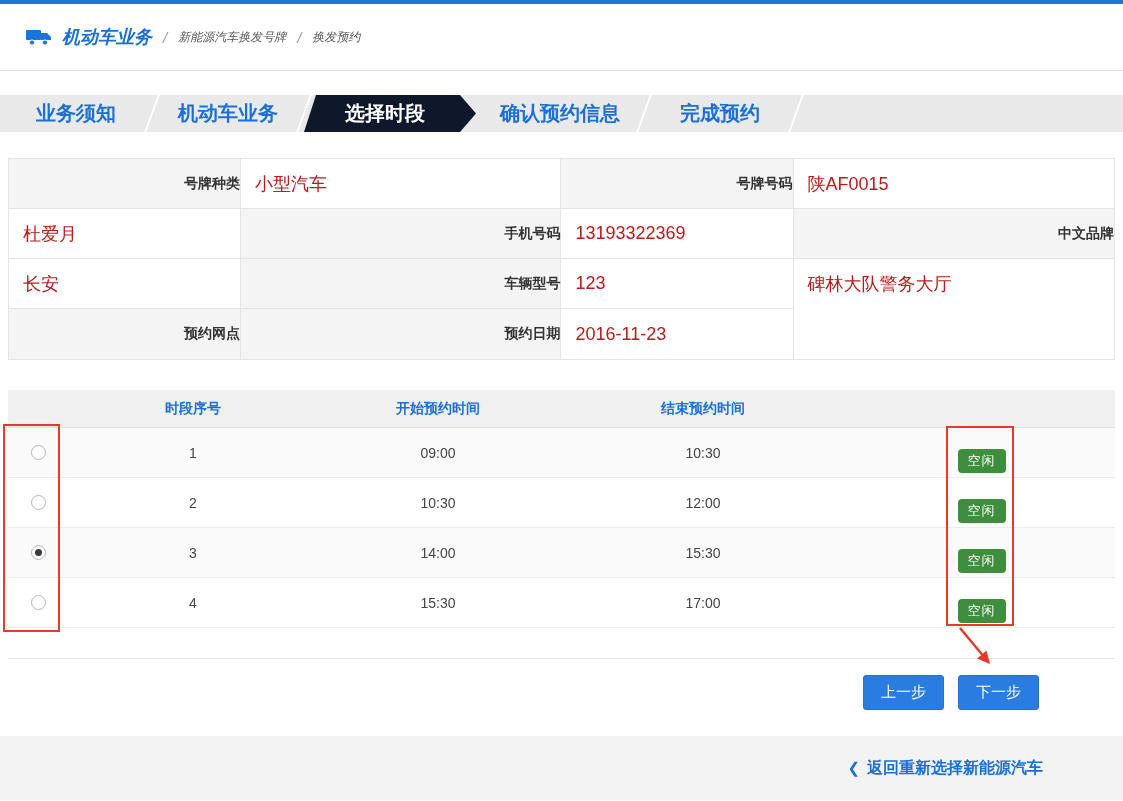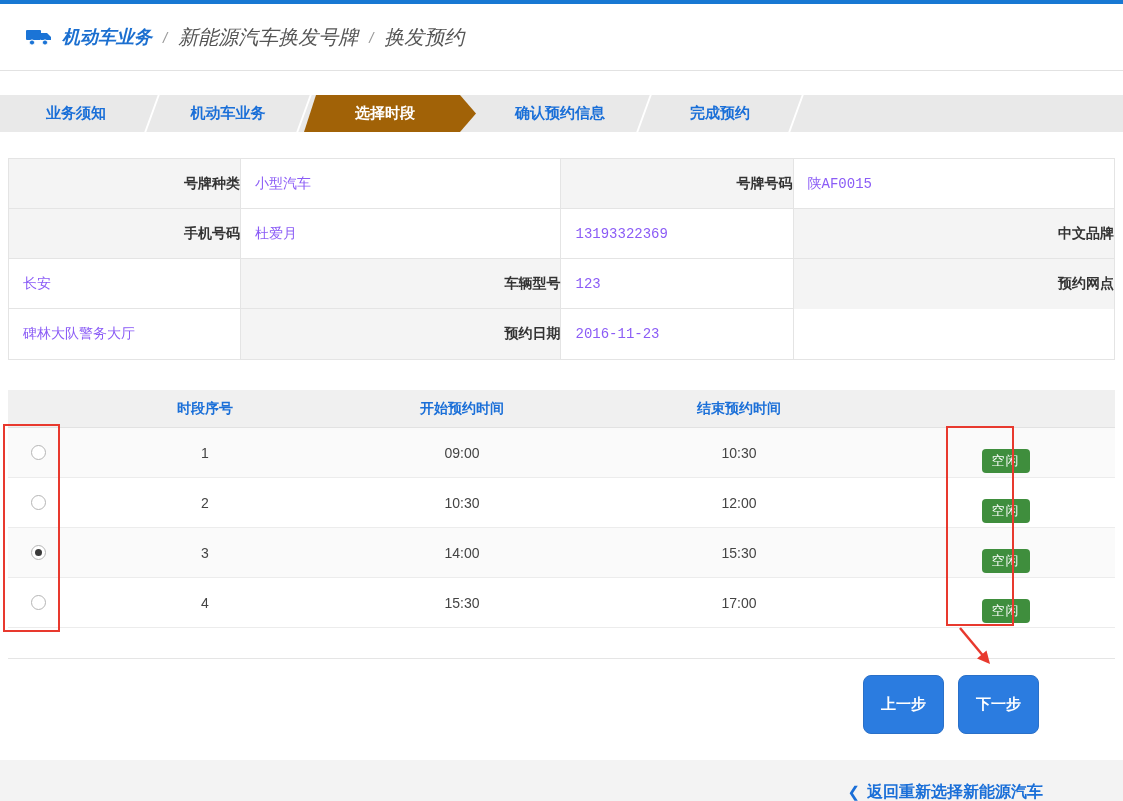--- a/index.html
+++ b/index.html
@@ -16,70 +16,69 @@
     height: 71px;
     border-top: 4px solid #1878d3;
     border-bottom: 1px solid #e2e2e2;
     display: flex;
     align-items: center;
     padding-left: 26px;
     font-style: italic;
   }
   .truck { width: 26px; height: 20px; margin-right: 10px; flex: 0 0 auto; }
   .crumb-main { color:#1b6fd0; font-size:18px; font-weight:bold; cursor:pointer; }
-  .crumb { color:#555; font-size:20px; }
+  .crumb { color:#555; font-size:12px; }
   .crumb-sep { color:#999; font-size:15px; margin: 0 11px; }
 
   
   .steps {
     margin-top: 24px;
     height: 37px;
     background: #e9e9e9;
     display: flex;
     position: relative;
   }
   .step {
     width: 152px;
     display: flex; align-items: center; justify-content: center;
-    color: #1a6fd8; font-weight: bold; font-size: 15px;
+    color: #1a6fd8; font-weight: bold; font-size: 20px;
     position: relative; cursor: pointer;
   }
   .step:not(.active)::after {
     content:''; position:absolute; right:-1px; top:0;
     width:2px; height:100%; background:#fff;
     transform: skewX(-20deg);
   }
   .step.active {
-    background: #a16207; color: #fff; width: 172px;
+    background: #0f172a; color: #fff; width: 172px;
     clip-path: polygon(12px 0, calc(100% - 16px) 0, 100% 50%, calc(100% - 16px) 100%, 0 100%);
     padding-right: 10px;
   }
   .step.wide { width: 168px; }
 
   
   .info-table {
     margin: 26px 8px 0;
     border: 1px solid #e4e4e4;
     display: grid;
     grid-template-columns: 21% 29% 21% 29%;
   }
   .cell { height: 50px; display:flex; align-items:center;
           border-bottom:1px solid #e4e4e4; border-right:1px solid #e4e4e4; }
   .cell:nth-child(4n) { border-right: none; text-align: right; }
   .cell:nth-last-child(-n+4) { border-bottom: none; }
   .ilabel { background:#f4f4f4; justify-content:flex-end; 
             font-weight:bold; color:#333; font-size:14px; }
-  .ivalue { background:#fff; padding-left:14px; color:#8b5cf6; font-size:14px;font-family:Liberation Mono, monospace; }
+  .ivalue { background:#fff; padding-left:14px; color:#b91c1c; font-size:18px; }
 
   
   .slots { margin: 30px 8px 0; }
   .slots-header, .slot-row {
     display: grid;
     grid-template-columns: 60px 250px 240px 290px 1fr;
-    gap: 12px;
   }
   .slots-header { background:#f0f0f0; height:38px; border-bottom:1px solid #e2e2e2; }
   .slots-header .hcell { display:flex; align-items:center; justify-content:center;
                          color:#1a6fd8; font-weight:bold; font-size:14px; }
   .slot-row { height:50px; border-bottom:1px solid #ececec; background:#fff; }
   .slot-row:nth-child(odd) { background:#fafafa; }
   .scell { display:flex; align-items:center; justify-content:center;
            color:#444; font-size:14px; }
   .radio {
     width:15px; height:15px; border-radius:50%;
@@ -94,23 +93,22 @@
 
   
   .actionbar {
     margin: 30px 8px 0;
     border-top: 1px solid #e5e5e5;
     padding: 16px 76px 14px 0;
     display:flex; justify-content:flex-end; gap:14px;
   }
   .btn {
     background:#2b7ce0; color:#fff; border:1px solid #2a70c8;
-    border-radius:8px; font-size:15px; padding:19px 17px; cursor:pointer;
+    border-radius:3px; font-size:15px; padding:7px 17px; cursor:pointer;
     font-family: inherit;
-    font-weight: bold;
   }
 
   
   .footerbar {
     margin-top: 12px;
     background:#f3f3f3; height:64px;
     display:flex; align-items:center; justify-content:flex-end;
     padding-right: 80px;
   }
   .back-link { color:#1a6fd8; font-weight:bold; font-size:16px;
@@ -156,29 +154,29 @@
     <div class="step">
       <span>完成预约</span>
     </div>
   </nav>
 
 <section class="info-table">
     <div class="cell ilabel">号牌种类</div>
     <div class="cell ivalue">小型汽车</div>
     <div class="cell ilabel">号牌号码</div>
     <div class="cell ivalue">陕AF0015</div>
+    <div class="cell ivalue">杜爱月</div>
     <div class="cell ilabel">手机号码</div>
-    <div class="cell ivalue">杜爱月</div>
     <div class="cell ivalue">13193322369</div>
     <div class="cell ilabel">中文品牌</div>
     <div class="cell ivalue">长安</div>
     <div class="cell ilabel">车辆型号</div>
     <div class="cell ivalue">123</div>
+    <div class="cell ivalue">碑林大队警务大厅</div>
     <div class="cell ilabel">预约网点</div>
-    <div class="cell ivalue">碑林大队警务大厅</div>
     <div class="cell ilabel">预约日期</div>
     <div class="cell ivalue">2016-11-23</div>
   </section>
 
 <section class="slots">
   <div class="slots-header">
       <div class="hcell"></div>
       <div class="hcell">时段序号</div>
       <div class="hcell">开始预约时间</div>
       <div class="hcell">结束预约时间</div>

